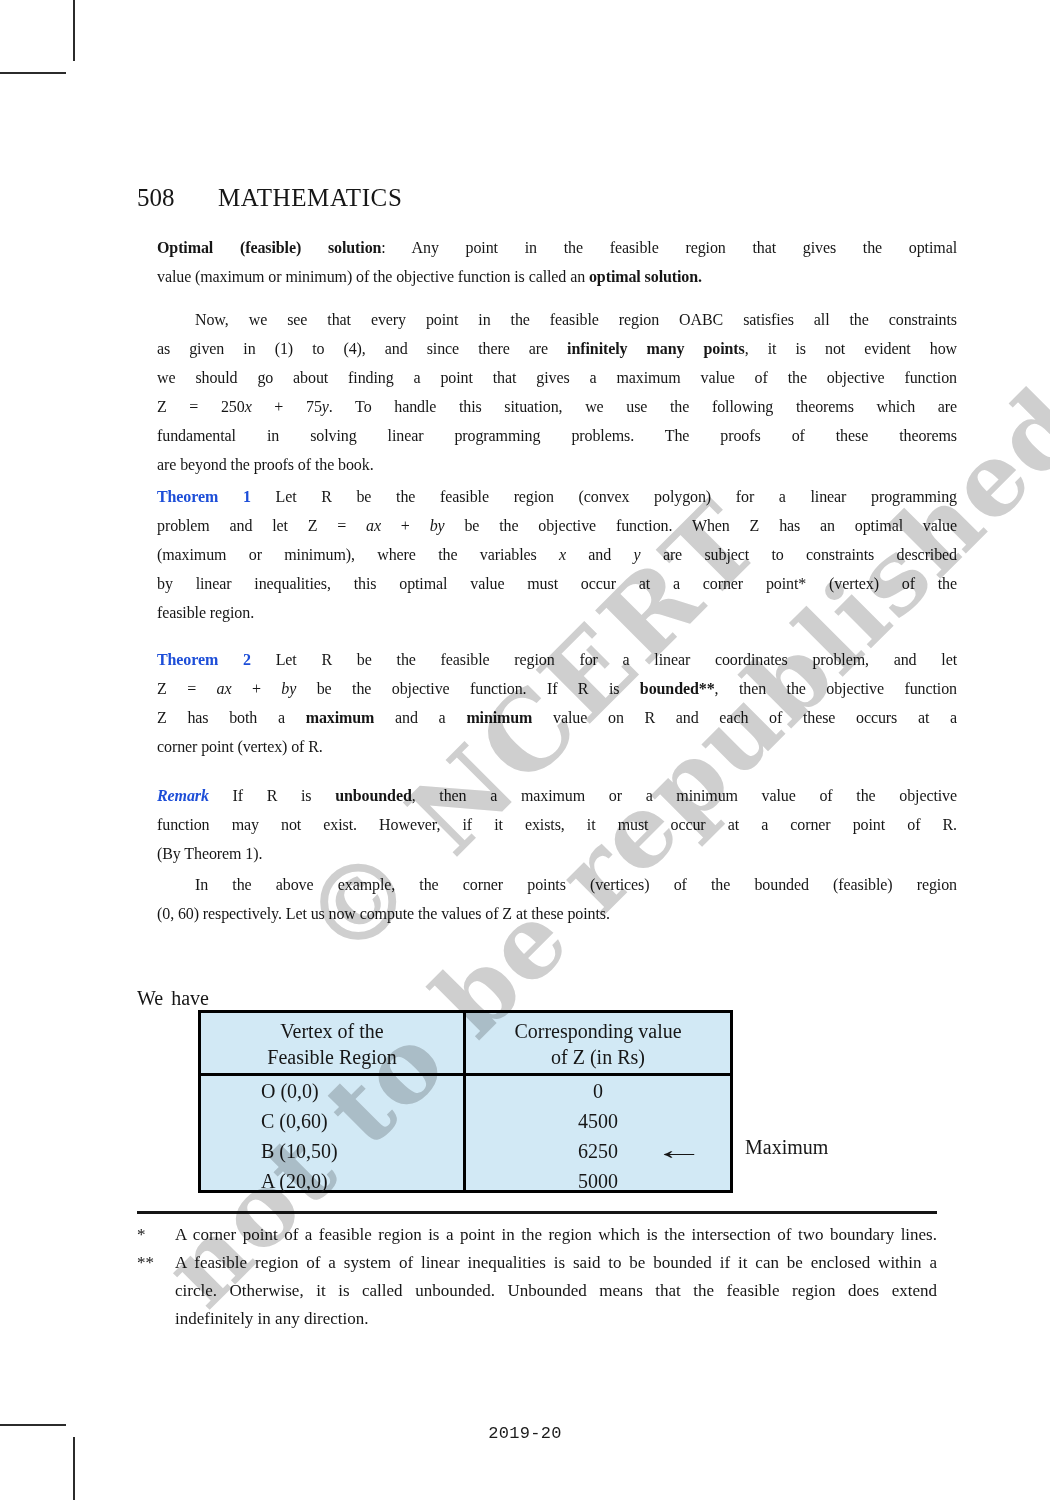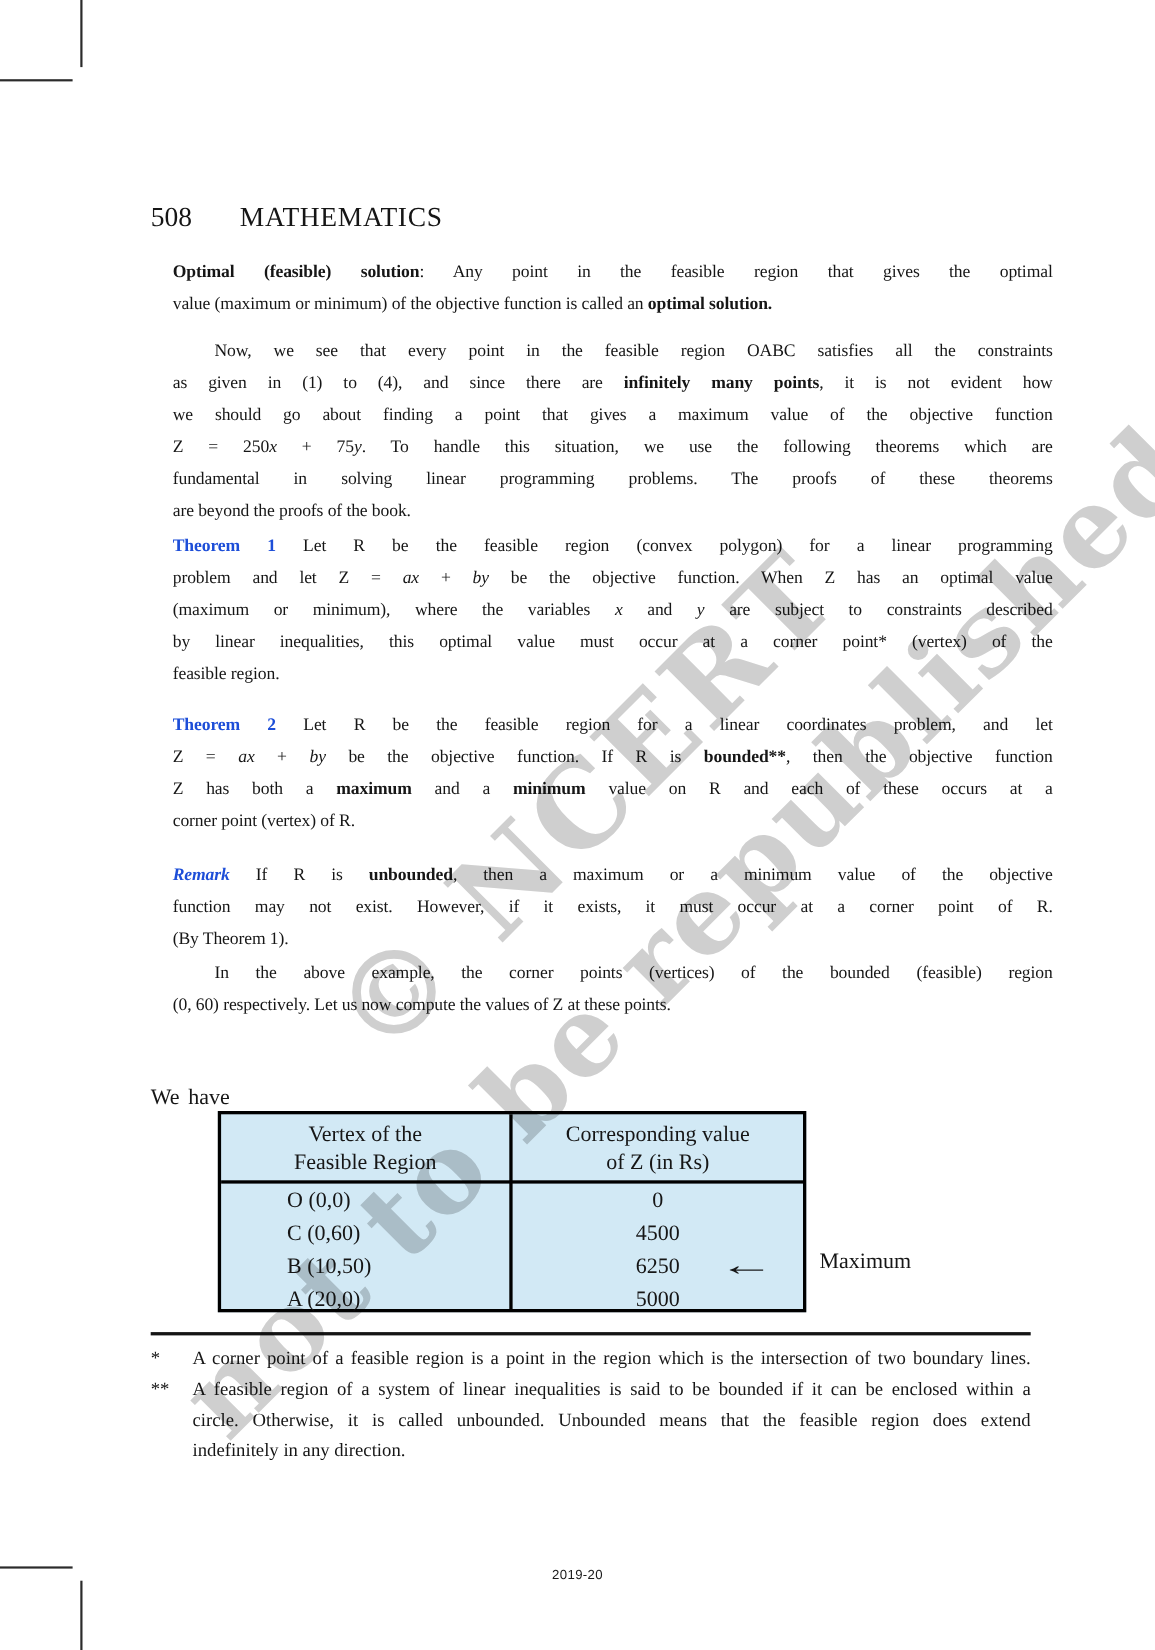--- a/index.html
+++ b/index.html
@@ -55,21 +55,21 @@
   .maxlabel { position:absolute; left:745px; top:1132px; font-size:20px; line-height:30px; }
 
   
   .fnrule { position:absolute; left:137px; top:1211px; width:800px; height:3px; background:#151515; }
   .footnote { position:absolute; left:137px; width:800px; display:flex; font-size:17px; line-height:28px; }
   .fnmark { width:38px; flex:none; }
   .fntext { flex:1; }
 
   .footer {
     position:absolute; left:0; top:1424px; width:1050px; text-align:center;
-    font-family:Liberation Sans, sans-serif; font-size:12px; color:#1c1c1c; letter-spacing:0.3px;
+    font-family:Liberation Mono, monospace; font-size:17px; color:#1c1c1c; letter-spacing:0.3px;
   }
 
   
   .watermark {
     position:absolute; z-index:5; pointer-events:none;
     font-family:"DejaVu Serif", serif; font-weight:700;
     color:#cfcfcf; mix-blend-mode:multiply; white-space:nowrap;
   }
   .wm1 { font-size:105px; left:235px; top:668px; letter-spacing:4px; transform:rotate(-45deg); }
   .wm2 { font-size:100px; left:0px;  top:788px; letter-spacing:2px; transform:rotate(-45deg); }

